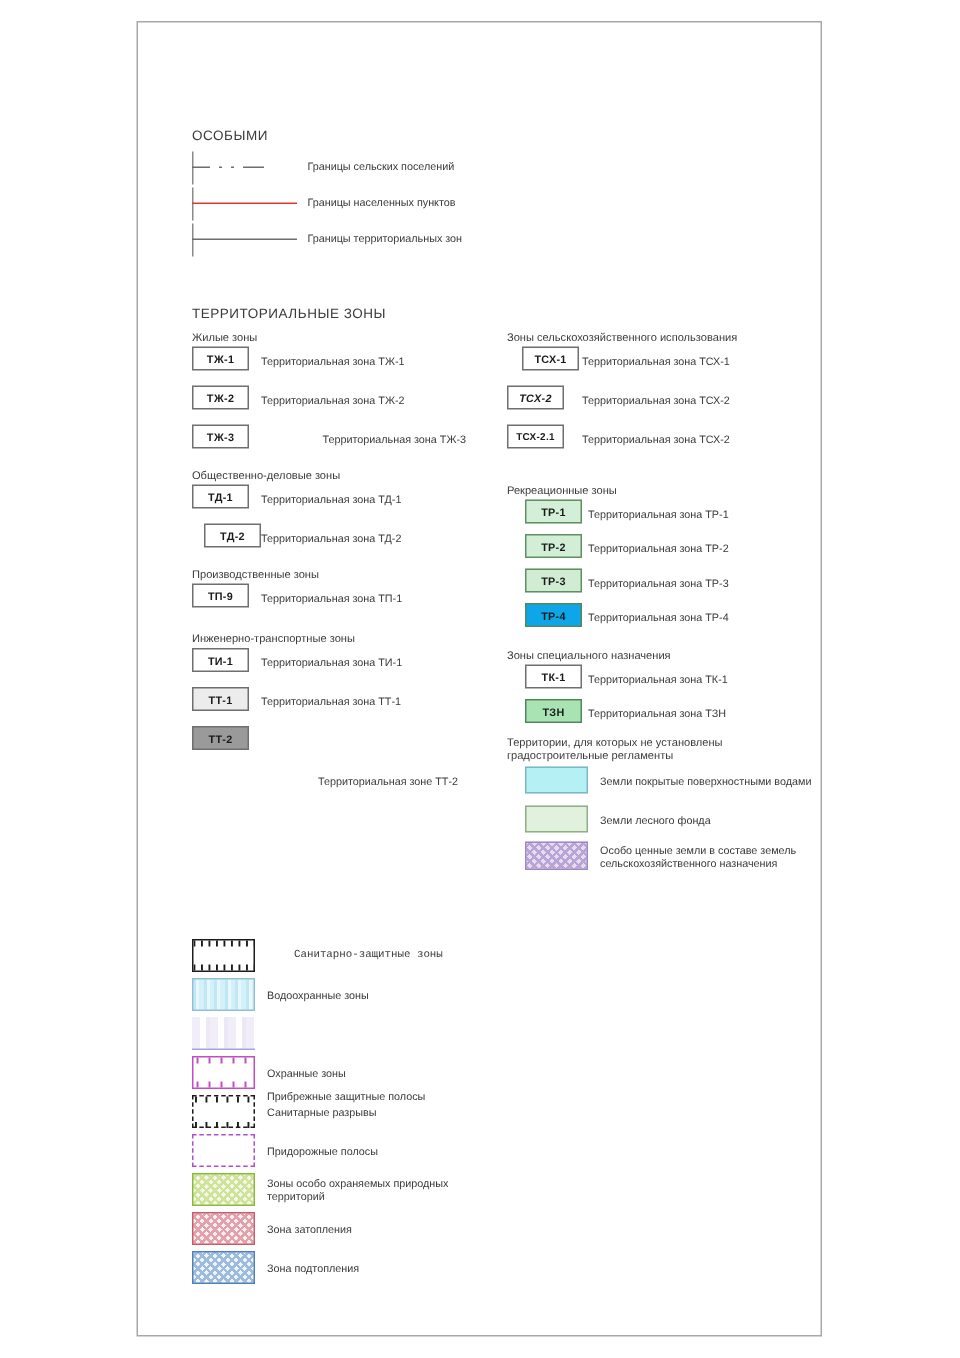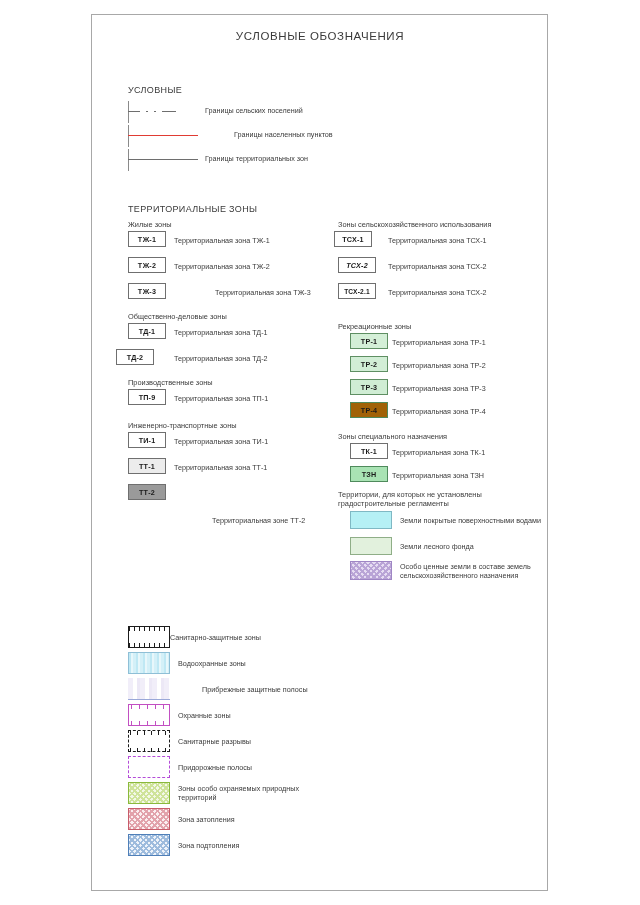--- a/index.html
+++ b/index.html
@@ -74,86 +74,85 @@
      background-image:
        repeating-linear-gradient(45deg,#b9a4d6 0 1.6px,transparent 1.6px 4.2px),
        repeating-linear-gradient(-45deg,#b9a4d6 0 1.6px,transparent 1.6px 4.2px);}
 </style>
 </head>
 <body>
 
 <div class="page">
   <div class="frame"></div>
 
-  <div class="title">УСЛОВНЫЕ ОБОЗНАЧЕНИЯ</div>
-
-  <div class="sect-h" style="left:128px;top:85px;">УСЛОВНЫЕ</div>
+
+  <div class="sect-h" style="left:128px;top:85px;">ОСОБЫМИ</div>
 
   <div class="lineitem" style="left:128px;top:101px;">
     <span class="cap"></span>
     <span class="ln dd"></span>
   </div>
   <div class="lbl" style="left:205px;top:106px;">Границы сельских поселений</div>
 
   <div class="lineitem" style="left:128px;top:125px;">
     <span class="cap"></span>
     <span class="ln red"></span>
   </div>
-  <div class="lbl" style="left:205px;top:130px;margin-left:29px;">Границы населенных пунктов</div>
+  <div class="lbl" style="left:205px;top:130px;">Границы населенных пунктов</div>
 
   <div class="lineitem" style="left:128px;top:149px;">
     <span class="cap"></span>
     <span class="ln solid-gray"></span>
   </div>
   <div class="lbl" style="left:205px;top:154px;">Границы территориальных зон</div>
 
   <div class="sect-h" style="left:128px;top:204px;">ТЕРРИТОРИАЛЬНЫЕ ЗОНЫ</div>
 
   <div class="sub-h" style="left:128px;top:220px;">Жилые зоны</div>
   <div class="zbox" style="left:128px;top:231px;">ТЖ-1</div>
   <div class="lbl" style="left:174px;top:236px;">Территориальная зона ТЖ-1</div>
   <div class="zbox" style="left:128px;top:257px;">ТЖ-2</div>
   <div class="lbl" style="left:174px;top:262px;">Территориальная зона ТЖ-2</div>
   <div class="zbox" style="left:128px;top:283px;">ТЖ-3</div>
   <div class="lbl" style="left:174px;top:288px;margin-left:41px;">Территориальная зона ТЖ-3</div>
 
   <div class="sub-h" style="left:128px;top:312px;">Общественно-деловые зоны</div>
   <div class="zbox" style="left:128px;top:323px;">ТД-1</div>
   <div class="lbl" style="left:174px;top:328px;">Территориальная зона ТД-1</div>
-  <div class="zbox" style="left:116px;top:349px;">ТД-2</div>
+  <div class="zbox" style="left:136px;top:349px;">ТД-2</div>
   <div class="lbl" style="left:174px;top:354px;">Территориальная зона ТД-2</div>
 
   <div class="sub-h" style="left:128px;top:378px;">Производственные зоны</div>
   <div class="zbox" style="left:128px;top:389px;">ТП-9</div>
   <div class="lbl" style="left:174px;top:394px;">Территориальная зона ТП-1</div>
 
   <div class="sub-h" style="left:128px;top:421px;">Инженерно-транспортные зоны</div>
   <div class="zbox" style="left:128px;top:432px;">ТИ-1</div>
   <div class="lbl" style="left:174px;top:437px;">Территориальная зона ТИ-1</div>
   <div class="zbox" style="left:128px;top:458px;background:#ececec;">ТТ-1</div>
   <div class="lbl" style="left:174px;top:463px;">Территориальная зона ТТ-1</div>
   <div class="zbox" style="left:128px;top:484px;background:#9a9a9a;">ТТ-2</div>
   <div class="lbl" style="left:174px;top:516px;margin-left:38px;">Территориальная зоне ТТ-2</div>
 
   <div class="sub-h" style="left:338px;top:220px;">Зоны сельскохозяйственного использования</div>
-  <div class="zbox" style="left:334px;top:231px;">ТСХ-1</div>
+  <div class="zbox" style="left:348px;top:231px;">ТСХ-1</div>
   <div class="lbl" style="left:388px;top:236px;">Территориальная зона ТСХ-1</div>
   <div class="zbox" style="left:338px;top:257px;font-style:italic;">ТСХ-2</div>
   <div class="lbl" style="left:388px;top:262px;">Территориальная зона ТСХ-2</div>
   <div class="zbox sm" style="left:338px;top:283px;">ТСХ-2.1</div>
   <div class="lbl" style="left:388px;top:288px;">Территориальная зона ТСХ-2</div>
 
   <div class="sub-h" style="left:338px;top:322px;">Рекреационные зоны</div>
   <div class="zbox" style="left:350px;top:333px;background:#d4efd7;border-color:#5f8f63;">ТР-1</div>
   <div class="lbl" style="left:392px;top:338px;">Территориальная зона ТР-1</div>
   <div class="zbox" style="left:350px;top:356px;background:#d2eed6;border-color:#5f8f63;">ТР-2</div>
   <div class="lbl" style="left:392px;top:361px;">Территориальная зона ТР-2</div>
   <div class="zbox" style="left:350px;top:379px;background:#d0edd4;border-color:#5f8f63;">ТР-3</div>
   <div class="lbl" style="left:392px;top:384px;">Территориальная зона ТР-3</div>
-  <div class="zbox" style="left:350px;top:402px;background:#a16207;border-color:#4f8a5c;">ТР-4</div>
+  <div class="zbox" style="left:350px;top:402px;background:#0ea5e9;border-color:#4f8a5c;">ТР-4</div>
   <div class="lbl" style="left:392px;top:407px;">Территориальная зона ТР-4</div>
 
   <div class="sub-h" style="left:338px;top:432px;">Зоны специального назначения</div>
   <div class="zbox" style="left:350px;top:443px;">ТК-1</div>
   <div class="lbl" style="left:392px;top:448px;">Территориальная зона ТК-1</div>
   <div class="zbox" style="left:350px;top:466px;background:#a9e3b4;border-color:#4f8a5c;text-align:right;">ТЗН</div>
   <div class="lbl" style="left:392px;top:471px;">Территориальная зона ТЗН</div>
 
   <div class="sub-h" style="left:338px;top:490px;">Территории, для которых не установлены</div>
   <div class="sub-h" style="left:338px;top:499px;">градостроительные регламенты</div>
@@ -163,27 +162,27 @@
 
   <div class="sw" style="left:350px;top:537px;background:#e2f1dd;border-color:#8fae87;"></div>
   <div class="lbl" style="left:400px;top:542px;">Земли лесного фонда</div>
 
   <div class="psw ocvalue" style="left:350px;top:561px;height:19px;"></div>
   <div class="lbl" style="left:400px;top:562px;">Особо ценные земли в составе земель</div>
   <div class="lbl" style="left:400px;top:571px;">сельскохозяйственного назначения</div>
 
 
   <div class="psw sanzone" style="left:128px;top:626px;"></div>
-  <div class="lbl" style="left:170px;top:633px;">Санитарно-защитные зоны</div>
+  <div class="lbl" style="left:196px;top:633px;font-family:Liberation Mono, monospace;">Санитарно-защитные зоны</div>
 
   <div class="psw vodo" style="left:128px;top:652px;"></div>
   <div class="lbl" style="left:178px;top:659px;">Водоохранные зоны</div>
 
   <div class="psw pribr" style="left:128px;top:678px;"></div>
-  <div class="lbl" style="left:178px;top:685px;margin-left:24px;">Прибрежные защитные полосы</div>
+  <div class="lbl" style="left:178px;top:726px;">Прибрежные защитные полосы</div>
 
   <div class="psw ohran" style="left:128px;top:704px;"></div>
   <div class="lbl" style="left:178px;top:711px;">Охранные зоны</div>
 
   <div class="psw sanraz" style="left:128px;top:730px;"></div>
   <div class="lbl" style="left:178px;top:737px;">Санитарные разрывы</div>
 
   <div class="psw pridor" style="left:128px;top:756px;"></div>
   <div class="lbl" style="left:178px;top:763px;">Придорожные полосы</div>
 

